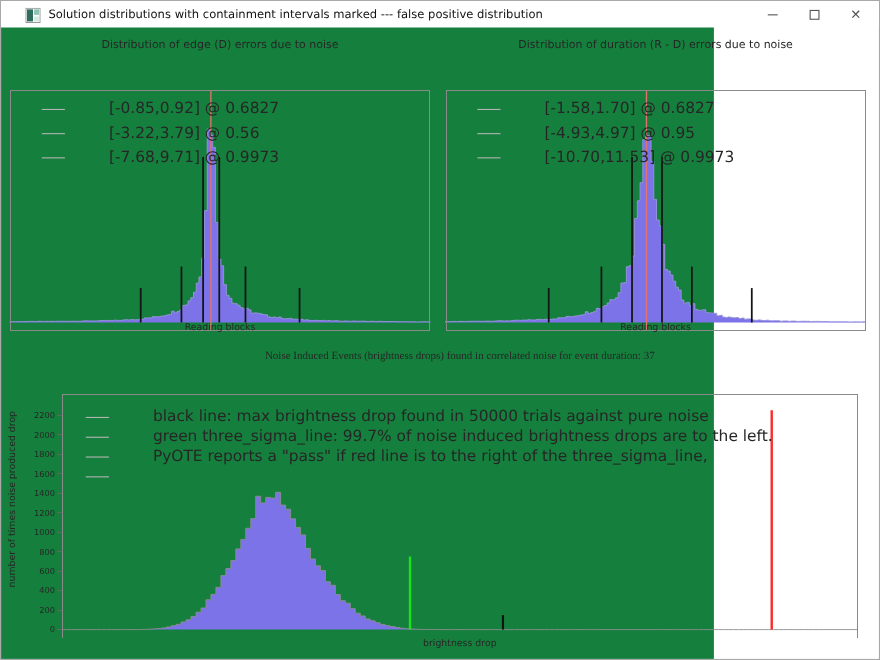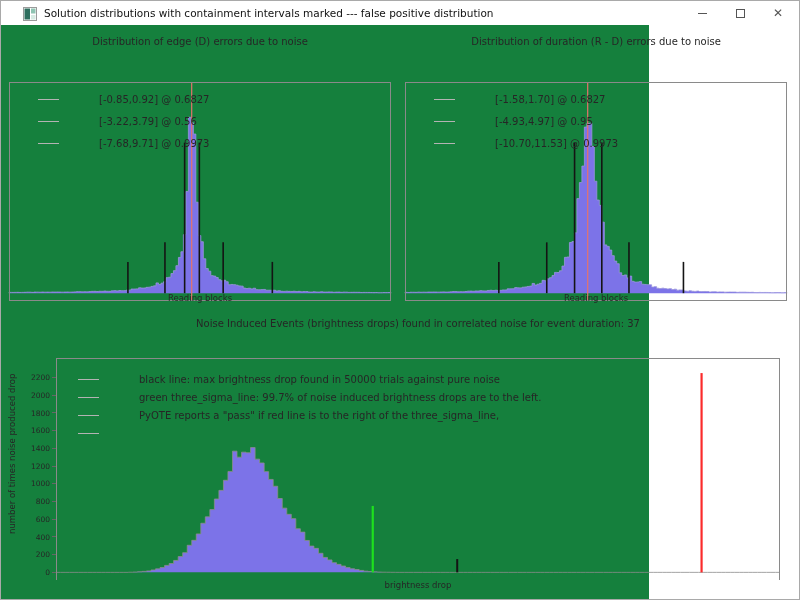--- a/index.html
+++ b/index.html
@@ -24,21 +24,21 @@
   .chart-title { position:absolute; font-size:10px; text-align:center; color:#262626; }
   .axis-label { position:absolute; font-size:8.5px; text-align:center; color:#262626; }
   .ylabel-anchor { position:absolute; width:0; height:0; }
   .ylabel-anchor > div {
     position:absolute; left:0; top:0; transform:rotate(-90deg); transform-origin:0 0;
     white-space:nowrap; font-size:8.5px; color:#262626;
   }
   .legend { position:absolute; }
   .lrow { display:flex; align-items:center; }
   .lsample { display:inline-block; width:21px; height:0; border-top:1.2px solid #b3b3b3; margin-right:8px; flex:0 0 auto; }
-  .ltext { font-size:10px; color:#262626; white-space:nowrap;padding-left:32px; }
+  .ltext { font-size:14px; color:#262626; white-space:nowrap;padding-left:32px; }
   .lg3 .lrow { height:22px; }
   .lg5 .lrow { height:18px; }
   svg.chart { position:absolute; }
   svg.chart text { font-family:"DejaVu Sans", sans-serif; fill:#262626; }
 </style>
 </head>
 <body>
 
 <div class="window">
 
@@ -62,21 +62,21 @@
       <span class="wbtn">
           <span class="glyph-close">✕</span>
         </span>
     </span>
   </div>
 
   <div class="figure">
 
     <div class="chart-title" style="left:8px; top:11px; width:382px;">Distribution of edge (D) errors due to noise</div>
     <div class="chart-title" style="left:404px; top:11px; width:382px;">Distribution of duration (R - D) errors due to noise</div>
-    <div class="chart-title" style="left:55px; top:293px; width:724px;">Noise Induced Events (brightness drops) found in correlated noise for event duration: 37</div>
+    <div class="chart-title" style="left:55px; top:293px; width:724px;font-family:Liberation Serif, serif;">Noise Induced Events (brightness drops) found in correlated noise for event duration: 37</div>
 
     <svg class="chart" id="c0" style="left:0; top:23px;" width="400" height="253">
         <path d="M8 245.17857142857142L8.00 244.38L10.49 244.38L10.49 244.43L12.98 244.43L12.98 244.39L15.47 244.39L15.47 244.33L17.97 244.33L17.97 244.44L20.46 244.44L20.46 244.38L22.95 244.38L22.95 244.30L25.44 244.30L25.44 244.17L27.93 244.17L27.93 244.19L30.42 244.19L30.42 244.36L32.91 244.36L32.91 244.10L35.40 244.10L35.40 244.14L37.90 244.14L37.90 244.23L40.39 244.23L40.39 244.06L42.88 244.06L42.88 244.20L45.37 244.20L45.37 244.11L47.86 244.11L47.86 244.20L50.35 244.20L50.35 244.03L52.84 244.03L52.84 244.08L55.33 244.08L55.33 244.02L57.83 244.02L57.83 244.09L60.32 244.09L60.32 244.17L62.81 244.17L62.81 244.08L65.30 244.08L65.30 244.00L67.79 244.00L67.79 244.15L70.28 244.15L70.28 244.06L72.77 244.06L72.77 243.91L75.27 243.91L75.27 243.64L77.76 243.64L77.76 243.70L80.25 243.70L80.25 243.86L82.74 243.86L82.74 243.76L85.23 243.76L85.23 243.83L87.72 243.83L87.72 243.61L90.21 243.61L90.21 243.36L92.70 243.36L92.70 243.33L95.20 243.33L95.20 243.50L97.69 243.50L97.69 243.28L100.18 243.28L100.18 243.31L102.67 243.31L102.67 243.05L105.16 243.05L105.16 243.28L107.65 243.28L107.65 243.33L110.14 243.33L110.14 242.87L112.63 242.87L112.63 242.64L115.13 242.64L115.13 242.88L117.62 242.88L117.62 242.55L120.11 242.55L120.11 242.73L122.60 242.73L122.60 242.63L125.09 242.63L125.09 242.20L127.58 242.20L127.58 242.13L130.07 242.13L130.07 241.04L132.57 241.04L132.57 241.02L135.06 241.02L135.06 240.88L137.55 240.88L137.55 239.82L140.04 239.82L140.04 240.05L142.53 240.05L142.53 239.98L145.02 239.98L145.02 239.33L147.51 239.33L147.51 239.13L150.00 239.13L150.00 238.40L152.50 238.40L152.50 237.85L154.99 237.85L154.99 234.91L157.48 234.91L157.48 236.42L159.97 236.42L159.97 235.16L162.46 235.16L162.46 233.76L164.95 233.76L164.95 229.65L167.44 229.65L167.44 229.22L169.93 229.22L169.93 225.57L172.43 225.57L172.43 222.63L174.92 222.63L174.92 217.67L177.41 217.67L177.41 209.41L179.90 209.41L179.90 203.74L182.39 203.74L182.39 186.64L184.88 186.64L184.88 143.45L187.37 143.45L187.37 69.23L189.87 69.23L189.87 74.76L192.36 74.76L192.36 86.02L194.85 86.02L194.85 154.22L197.34 154.22L197.34 187.56L199.83 187.56L199.83 193.69L202.32 193.69L202.32 210.75L204.81 210.75L204.81 220.55L207.30 220.55L207.30 223.20L209.80 223.20L209.80 227.65L212.29 227.65L212.29 228.09L214.78 228.09L214.78 229.50L217.27 229.50L217.27 231.70L219.76 231.70L219.76 232.75L222.25 232.75L222.25 232.26L224.74 232.26L224.74 233.72L227.23 233.72L227.23 236.74L229.73 236.74L229.73 236.44L232.22 236.44L232.22 236.66L234.71 236.66L234.71 237.19L237.20 237.19L237.20 237.89L239.69 237.89L239.69 238.14L242.18 238.14L242.18 240.05L244.67 240.05L244.67 240.57L247.17 240.57L247.17 240.24L249.66 240.24L249.66 240.89L252.15 240.89L252.15 240.23L254.64 240.23L254.64 241.67L257.13 241.67L257.13 241.79L259.62 241.79L259.62 241.62L262.11 241.62L262.11 241.44L264.60 241.44L264.60 242.23L267.10 242.23L267.10 242.19L269.59 242.19L269.59 242.24L272.08 242.24L272.08 242.24L274.57 242.24L274.57 242.96L277.06 242.96L277.06 242.75L279.55 242.75L279.55 243.29L282.04 243.29L282.04 243.40L284.53 243.40L284.53 243.20L287.03 243.20L287.03 243.35L289.52 243.35L289.52 243.45L292.01 243.45L292.01 243.26L294.50 243.26L294.50 243.60L296.99 243.60L296.99 243.36L299.48 243.36L299.48 243.78L301.97 243.78L301.97 243.60L304.47 243.60L304.47 243.57L306.96 243.57L306.96 243.99L309.45 243.99L309.45 244.07L311.94 244.07L311.94 243.79L314.43 243.79L314.43 243.99L316.92 243.99L316.92 244.06L319.41 244.06L319.41 243.80L321.90 243.80L321.90 244.09L324.40 244.09L324.40 244.05L326.89 244.05L326.89 243.95L329.38 243.95L329.38 243.99L331.87 243.99L331.87 244.28L334.36 244.28L334.36 244.12L336.85 244.12L336.85 244.08L339.34 244.08L339.34 244.32L341.83 244.32L341.83 244.14L344.33 244.14L344.33 244.17L346.82 244.17L346.82 244.38L349.31 244.38L349.31 244.34L351.80 244.34L351.80 244.28L354.29 244.28L354.29 244.31L356.78 244.31L356.78 244.32L359.27 244.32L359.27 244.54L361.77 244.54L361.77 244.42L364.26 244.42L364.26 244.43L366.75 244.43L366.75 244.44L369.24 244.44L369.24 244.54L371.73 244.54L371.73 244.59L374.22 244.59L374.22 244.52L376.71 244.52L376.71 244.68L379.20 244.68L379.20 244.67L381.70 244.67L381.70 244.55L384.19 244.55L384.19 244.59L386.68 244.59L386.68 244.52L389.17 244.52L389.17 244.51L390.00 244.51L390 245.17857142857142Z" fill="#7c73e8" stroke="none"></path>
         <path d="M8 245.17857142857142L8.00 244.38L10.49 244.38L10.49 244.43L12.98 244.43L12.98 244.39L15.47 244.39L15.47 244.33L17.97 244.33L17.97 244.44L20.46 244.44L20.46 244.38L22.95 244.38L22.95 244.30L25.44 244.30L25.44 244.17L27.93 244.17L27.93 244.19L30.42 244.19L30.42 244.36L32.91 244.36L32.91 244.10L35.40 244.10L35.40 244.14L37.90 244.14L37.90 244.23L40.39 244.23L40.39 244.06L42.88 244.06L42.88 244.20L45.37 244.20L45.37 244.11L47.86 244.11L47.86 244.20L50.35 244.20L50.35 244.03L52.84 244.03L52.84 244.08L55.33 244.08L55.33 244.02L57.83 244.02L57.83 244.09L60.32 244.09L60.32 244.17L62.81 244.17L62.81 244.08L65.30 244.08L65.30 244.00L67.79 244.00L67.79 244.15L70.28 244.15L70.28 244.06L72.77 244.06L72.77 243.91L75.27 243.91L75.27 243.64L77.76 243.64L77.76 243.70L80.25 243.70L80.25 243.86L82.74 243.86L82.74 243.76L85.23 243.76L85.23 243.83L87.72 243.83L87.72 243.61L90.21 243.61L90.21 243.36L92.70 243.36L92.70 243.33L95.20 243.33L95.20 243.50L97.69 243.50L97.69 243.28L100.18 243.28L100.18 243.31L102.67 243.31L102.67 243.05L105.16 243.05L105.16 243.28L107.65 243.28L107.65 243.33L110.14 243.33L110.14 242.87L112.63 242.87L112.63 242.64L115.13 242.64L115.13 242.88L117.62 242.88L117.62 242.55L120.11 242.55L120.11 242.73L122.60 242.73L122.60 242.63L125.09 242.63L125.09 242.20L127.58 242.20L127.58 242.13L130.07 242.13L130.07 241.04L132.57 241.04L132.57 241.02L135.06 241.02L135.06 240.88L137.55 240.88L137.55 239.82L140.04 239.82L140.04 240.05L142.53 240.05L142.53 239.98L145.02 239.98L145.02 239.33L147.51 239.33L147.51 239.13L150.00 239.13L150.00 238.40L152.50 238.40L152.50 237.85L154.99 237.85L154.99 234.91L157.48 234.91L157.48 236.42L159.97 236.42L159.97 235.16L162.46 235.16L162.46 233.76L164.95 233.76L164.95 229.65L167.44 229.65L167.44 229.22L169.93 229.22L169.93 225.57L172.43 225.57L172.43 222.63L174.92 222.63L174.92 217.67L177.41 217.67L177.41 209.41L179.90 209.41L179.90 203.74L182.39 203.74L182.39 186.64L184.88 186.64L184.88 143.45L187.37 143.45L187.37 69.23L189.87 69.23L189.87 74.76L192.36 74.76L192.36 86.02L194.85 86.02L194.85 154.22L197.34 154.22L197.34 187.56L199.83 187.56L199.83 193.69L202.32 193.69L202.32 210.75L204.81 210.75L204.81 220.55L207.30 220.55L207.30 223.20L209.80 223.20L209.80 227.65L212.29 227.65L212.29 228.09L214.78 228.09L214.78 229.50L217.27 229.50L217.27 231.70L219.76 231.70L219.76 232.75L222.25 232.75L222.25 232.26L224.74 232.26L224.74 233.72L227.23 233.72L227.23 236.74L229.73 236.74L229.73 236.44L232.22 236.44L232.22 236.66L234.71 236.66L234.71 237.19L237.20 237.19L237.20 237.89L239.69 237.89L239.69 238.14L242.18 238.14L242.18 240.05L244.67 240.05L244.67 240.57L247.17 240.57L247.17 240.24L249.66 240.24L249.66 240.89L252.15 240.89L252.15 240.23L254.64 240.23L254.64 241.67L257.13 241.67L257.13 241.79L259.62 241.79L259.62 241.62L262.11 241.62L262.11 241.44L264.60 241.44L264.60 242.23L267.10 242.23L267.10 242.19L269.59 242.19L269.59 242.24L272.08 242.24L272.08 242.24L274.57 242.24L274.57 242.96L277.06 242.96L277.06 242.75L279.55 242.75L279.55 243.29L282.04 243.29L282.04 243.40L284.53 243.40L284.53 243.20L287.03 243.20L287.03 243.35L289.52 243.35L289.52 243.45L292.01 243.45L292.01 243.26L294.50 243.26L294.50 243.60L296.99 243.60L296.99 243.36L299.48 243.36L299.48 243.78L301.97 243.78L301.97 243.60L304.47 243.60L304.47 243.57L306.96 243.57L306.96 243.99L309.45 243.99L309.45 244.07L311.94 244.07L311.94 243.79L314.43 243.79L314.43 243.99L316.92 243.99L316.92 244.06L319.41 244.06L319.41 243.80L321.90 243.80L321.90 244.09L324.40 244.09L324.40 244.05L326.89 244.05L326.89 243.95L329.38 243.95L329.38 243.99L331.87 243.99L331.87 244.28L334.36 244.28L334.36 244.12L336.85 244.12L336.85 244.08L339.34 244.08L339.34 244.32L341.83 244.32L341.83 244.14L344.33 244.14L344.33 244.17L346.82 244.17L346.82 244.38L349.31 244.38L349.31 244.34L351.80 244.34L351.80 244.28L354.29 244.28L354.29 244.31L356.78 244.31L356.78 244.32L359.27 244.32L359.27 244.54L361.77 244.54L361.77 244.42L364.26 244.42L364.26 244.43L366.75 244.43L366.75 244.44L369.24 244.44L369.24 244.54L371.73 244.54L371.73 244.59L374.22 244.59L374.22 244.52L376.71 244.52L376.71 244.68L379.20 244.68L379.20 244.67L381.70 244.67L381.70 244.55L384.19 244.55L384.19 244.59L386.68 244.59L386.68 244.52L389.17 244.52L389.17 244.51L390.00 244.51L390 245.17857142857142" fill="none" stroke="#9a95dd" stroke-width="0.8"></path>
         <line x1="190.69565217391306" y1="253" x2="190.69565217391306" y2="34" stroke="#e4736c" stroke-width="1.2"></line>
         <line x1="183.6369565217391" y1="245.17857142857142" x2="183.6369565217391" y2="94.61607142857144" stroke="#141414" stroke-width="1.6"></line>
         <line x1="198.33565217391305" y1="245.17857142857142" x2="198.33565217391305" y2="94.61607142857144" stroke="#141414" stroke-width="1.6"></line>
         <line x1="163.95565217391305" y1="245.17857142857142" x2="163.95565217391305" y2="194.33928571428572" stroke="#141414" stroke-width="1.6"></line>
         <line x1="222.1691304347826" y1="245.17857142857142" x2="222.1691304347826" y2="194.33928571428572" stroke="#141414" stroke-width="1.6"></line>
         <line x1="126.91826086956522" y1="245.17857142857142" x2="126.91826086956522" y2="213.89285714285714" stroke="#141414" stroke-width="1.6"></line>

